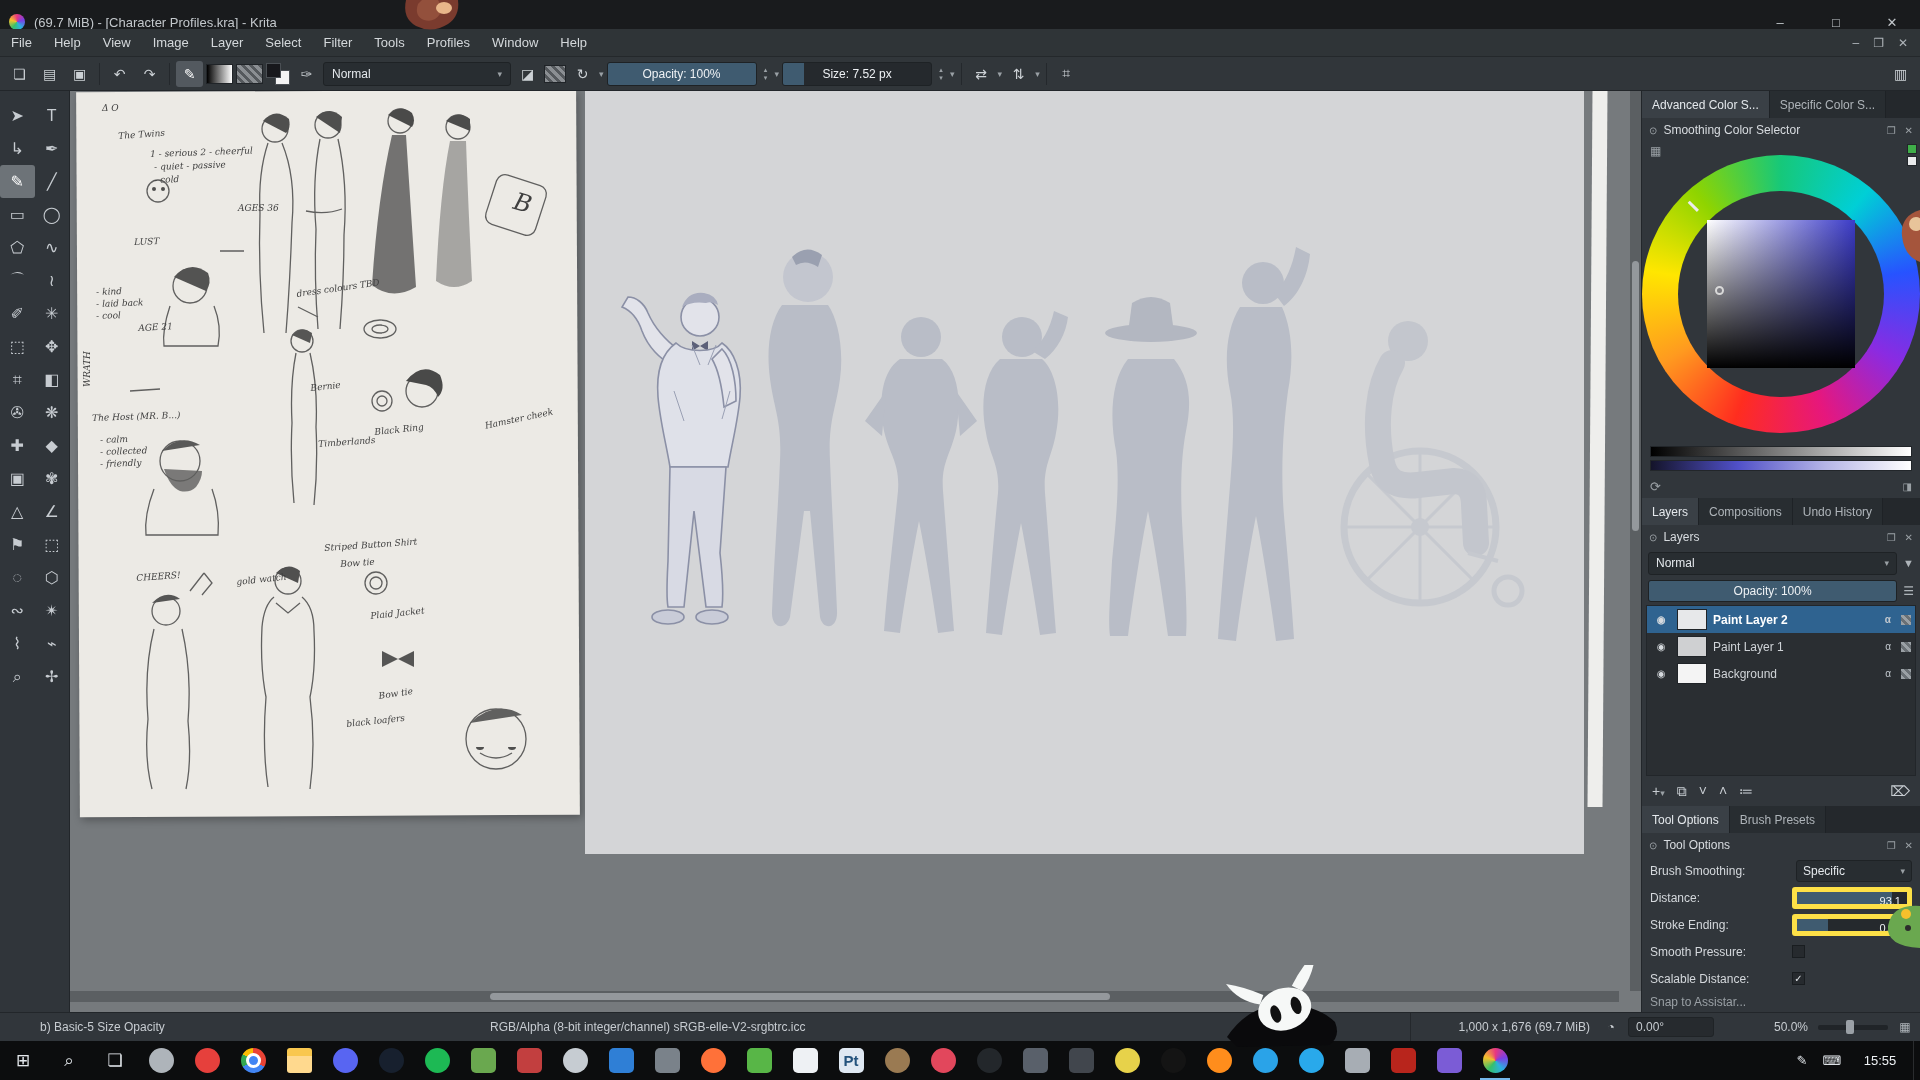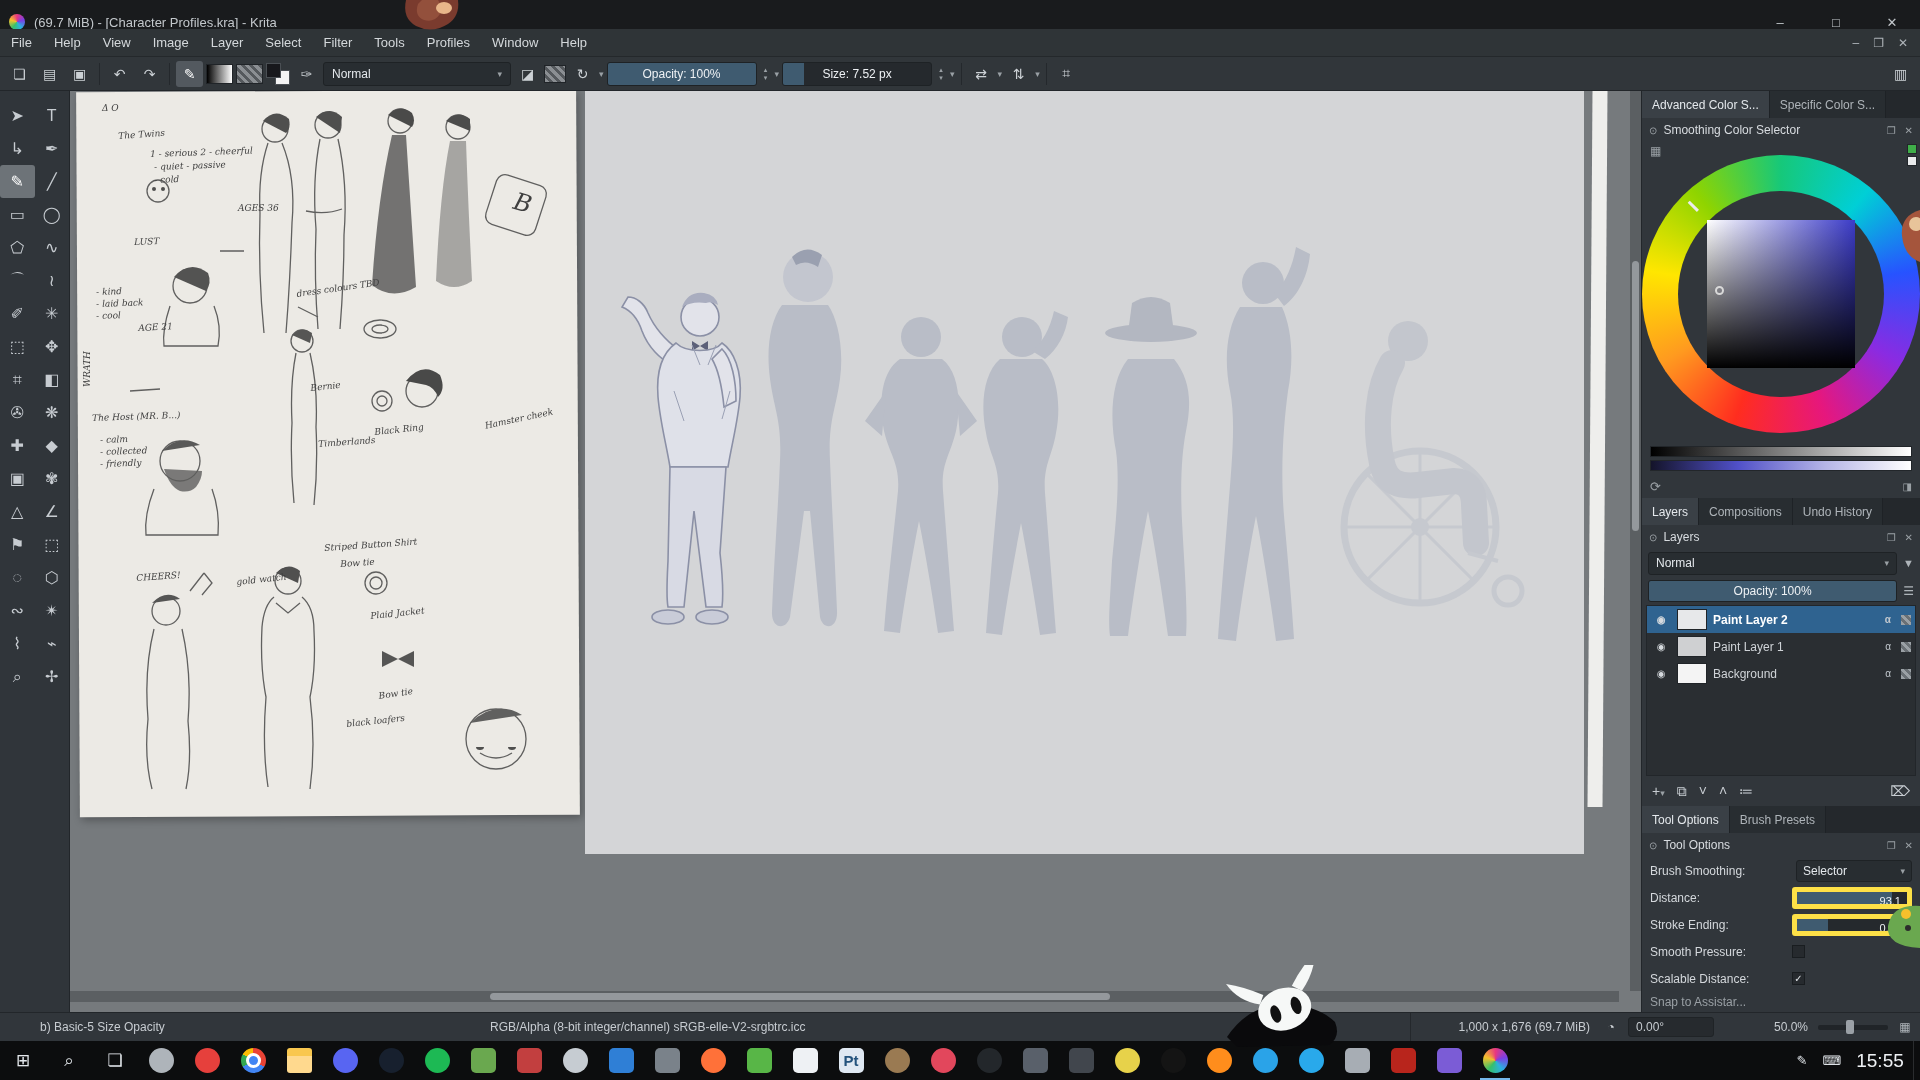--- a/index.html
+++ b/index.html
@@ -148,21 +148,21 @@
   .tb-app.sh-circle .ic{border-radius:50%;}
   .tb-app.sh-square .ic{border-radius:5px;}
   .tb-app.sh-folder .ic{border-radius:3px;background:linear-gradient(180deg,#f9c74f 0 30%,#ffd98e 30% 100%);}
   .tb-app.sh-chrome .ic{border-radius:50%;background:conic-gradient(#ea4335 0 120deg,#4285f4 0 240deg,#34a853 0 300deg,#fbbc05 0 360deg);}
   .tb-app.sh-chrome .ic::after{content:"";width:9px;height:9px;border-radius:50%;background:#4285f4;border:3px solid #fff;}
   .tb-app.sh-krita .ic{border-radius:50%;background:conic-gradient(#e8377f,#7b3fe4,#2bb1e0,#35c06a,#f5c02c,#e8377f);}
   .tb-app.sh-glyph .ic{font-size:17px;font-weight:normal;}
   .tb-app.active::after{content:"";position:absolute;bottom:0;left:8px;right:8px;height:2px;background:#76b9ed;}
   .tray{margin-left:auto;display:flex;align-items:center;height:100%;}
   .tray-ic{width:30px;text-align:center;color:#dfe3e7;font-size:13px;}
-  .time{width:66px;text-align:center;color:#eef1f4;font-size:19px;}
+  .time{width:66px;text-align:center;color:#eef1f4;font-size:13px;}
   .show-desktop{width:7px;height:100%;border-left:1px solid #2a2c2e;}
 
   
   .overlay-abs{position:absolute;z-index:70;}
 </style>
 </head>
 <body>
 
 <div class="app">
 
@@ -644,21 +644,21 @@
       <span class="hicon">⊙</span>
       <span>Tool Options</span>
       <span class="sp">
         <span>❐</span>
         <span>✕</span>
       </span>
     </div>
     <div class="to-row">
       <span class="to-label">Brush Smoothing:</span>
       <div class="to-dd">
-        <span>Selector</span>
+        <span>Specific</span>
         <span class="caret">▾</span>
       </div>
     </div>
     <div class="to-row">
       <span class="to-label">Distance:</span>
       <div class="to-slider">
         <div class="fill" style="width:86%;"></div>
         <span class="val">93.1</span>
       </div>
     </div>

